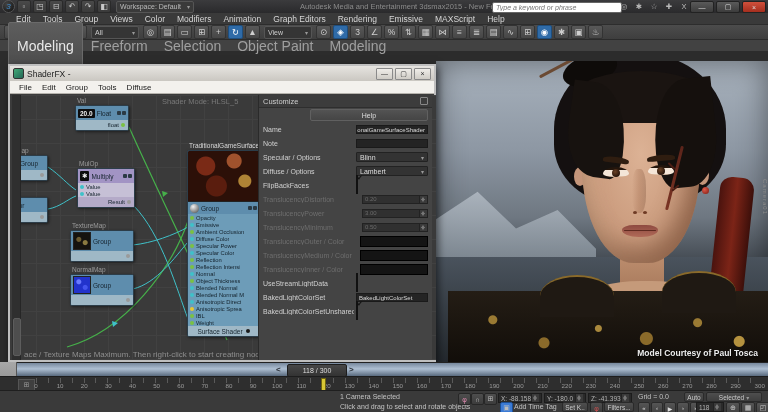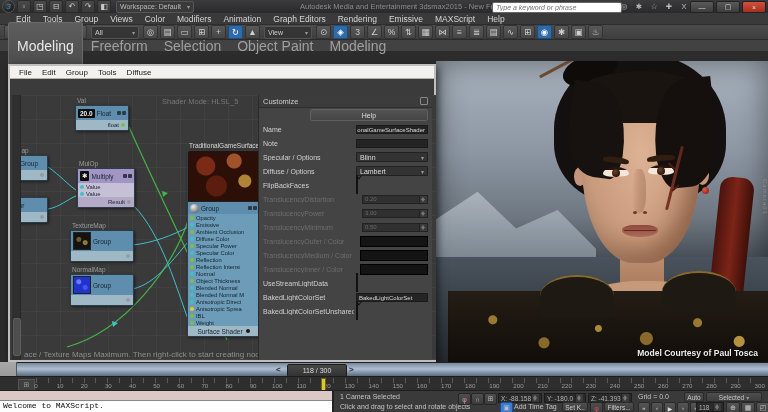--- a/index.html
+++ b/index.html
@@ -292,20 +292,29 @@
     <div class="scarx" style="left:231px;top:104px;transform:rotate(45deg);"></div>
     <div class="scarx" style="left:235px;top:126px;transform:rotate(-40deg);"></div>
     <div class="armor"></div>
     <div class="shoulder" style="left:104px;top:214px;"></div>
     <div class="shoulder" style="left:226px;top:210px;"></div>
     <div class="credit">Model Courtesy of  Paul Tosca</div>
     <div class="cameratag">Camera01</div>
   </div>
 
   <div class="abs sfx">
+    <div class="sfx-title">
+      <span class="sfx-ticon"></span>
+      <span class="sfx-tname">ShaderFX -</span>
+      <span style="display:flex;gap:2px;">
+          <span class="sfx-wbtn">—</span>
+          <span class="sfx-wbtn">▢</span>
+          <span class="sfx-wbtn">×</span>
+        </span>
+    </div>
     <div class="sfx-menubar">
         <span class="sfx-mitem">File</span>
         <span class="sfx-mitem">Edit</span>
         <span class="sfx-mitem">Group</span>
         <span class="sfx-mitem">Tools</span>
         <span class="sfx-mitem">Diffuse</span>
       </div>
 
     <div class="graph">
       <div class="shadermode">Shader Mode: HLSL_5</div>
@@ -631,24 +640,20 @@
         <span class="rlab">260</span>
         <span class="rlab">270</span>
         <span class="rlab">280</span>
         <span class="rlab">290</span>
         <span class="rlab">300</span>
       </div>
     <div class="marker" style="left: 320.773px;"></div>
   </div>
 
   <div class="abs statusbar">
-    <div class="listener">
-      <div class="lis-pink"></div>
-      <div class="lis-white">Welcome to MAXScript.</div>
-    </div>
     <span class="st" style="left:340px;top:2px;">1 Camera Selected</span>
     <span class="st" style="left:340px;top:12px;">Click and drag to select and rotate objects</span>
 
     <span class="sico" style="left:458px;top:2px;color:#e08ab0;">φ</span>
     <span class="sico" style="left:471px;top:2px;">∩</span>
     <span class="sico" style="left:484px;top:2px;">⊞</span>
     <span class="sfield" style="left:498px;top:2px;width:44px;">
         <span>X: -88.158</span>
         <span class="spinner"></span>
       </span>

